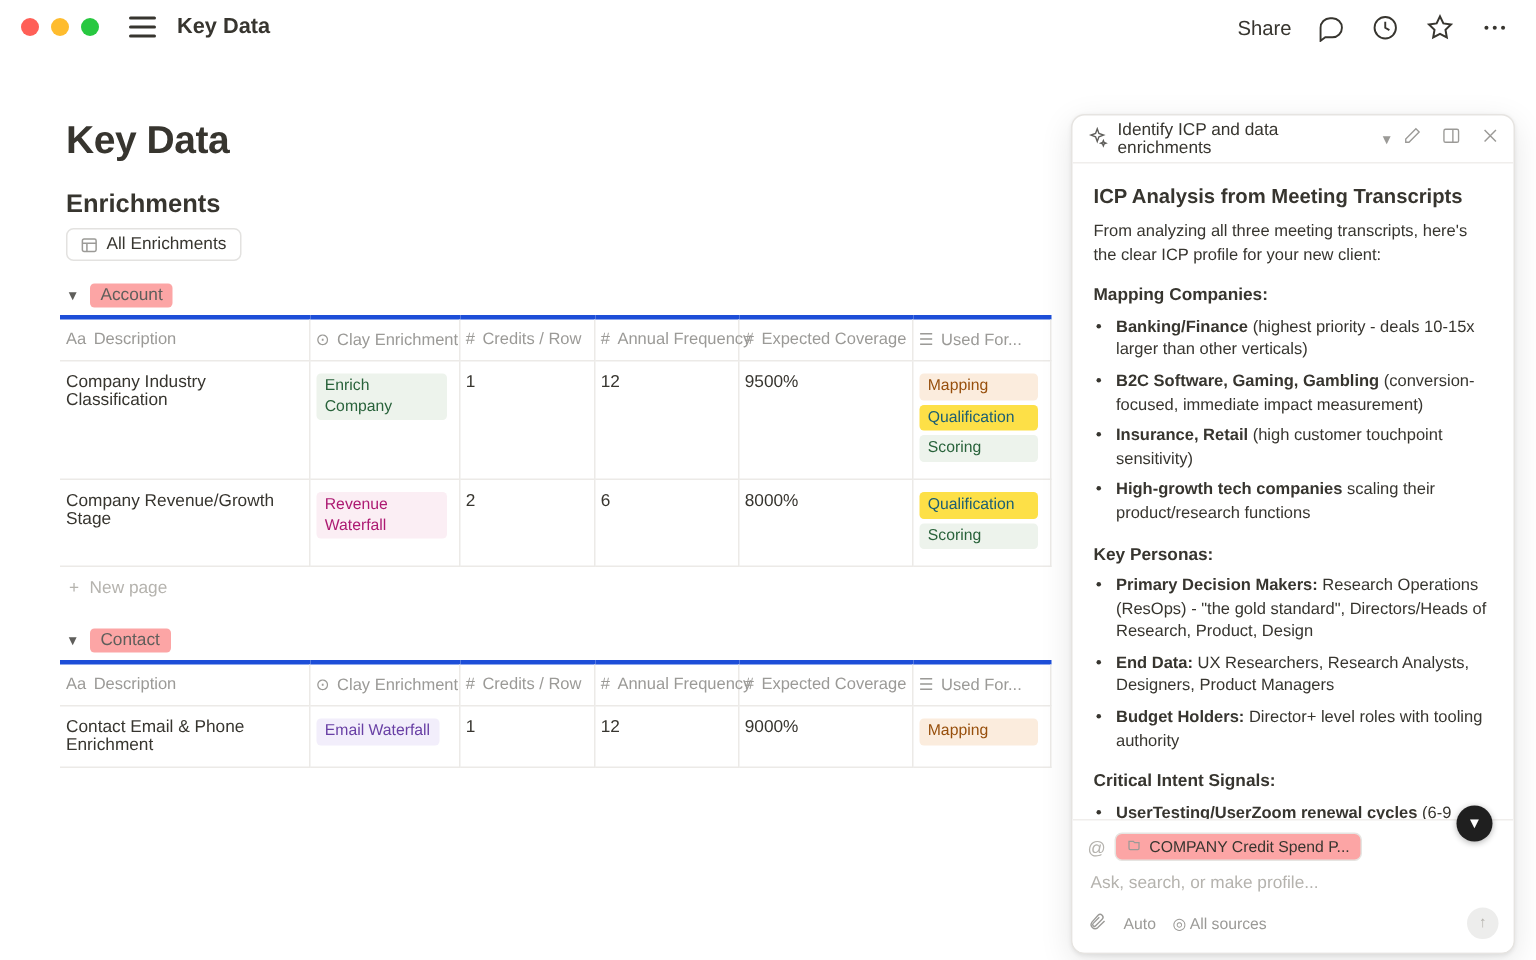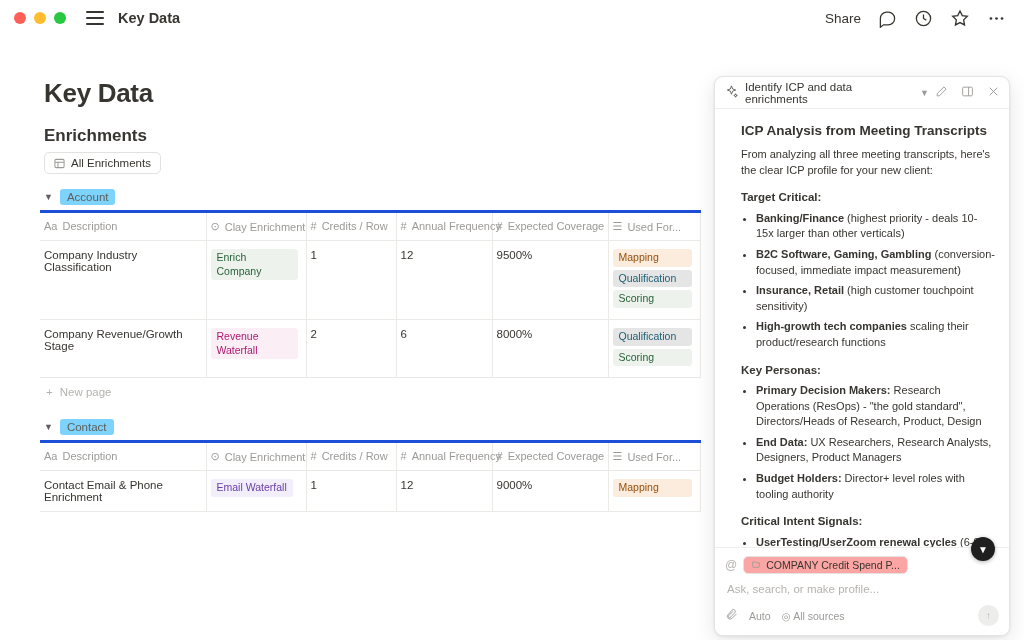--- a/index.html
+++ b/index.html
@@ -50,21 +50,21 @@
   .grid-ico { width: 11px; height: 11px; position: relative; }
 
   
   .tablewrap { position: absolute; left: 40px; top: 148px; width: 660px; }
   .group-head {
     display: flex; align-items: center; gap: 7px;
     height: 26px; font-size: 12px; padding-left: 4px;
   }
   .caret { font-size: 9px; color: #5f5e5b; }
   .grp-label {
-    background: #7dd3fc; border-radius: 3px;
+    background: #fca5a5; border-radius: 3px;
     padding: 2px 7px; font-size: 11.5px; color: #5f5e5b; font-weight: 500;
   }
   table.db { border-collapse: collapse; width: 660px; table-layout: fixed; }
   table.db th, table.db td {
     border-bottom: 1px solid #eceae7;
     border-right: 1px solid #eceae7;
     padding: 8px 8px 8px 4px;
     font-size: 11.5px; vertical-align: top; text-align: left;
   }
   table.db th {
@@ -82,21 +82,21 @@
   .c-cov  { width: 116px; }
   .c-used { width: 92px; }
   .pill {
     display: inline-block; border-radius: 3px;
     padding: 2px 6px; font-size: 10.5px; margin-bottom: 3px; line-height: 1.3;
   }
   .pill.purple { background: #f2eefb; color: #6940a5; }
   .pill.pink   { background: #fbeef4; color: #ad1a72; }
   .pill.green  { background: #edf3ec; color: #28623a; }
   .pill.orange { background: #fbecdd; color: #974f0c; }
-  .pill.blue   { background: #e5e5e5; color: #1c5e73; }
+  .pill.blue   { background: #fde047; color: #1c5e73; }
   .tagcol span { display: block; }
   .newpage {
     display: flex; align-items: center; gap: 7px;
     padding: 8px 0 8px 6px; color: #b5b3ae; font-size: 11.5px; cursor: pointer;
   }
   .sumrow {
     text-align: right; padding-right: 10px; font-size: 11px; color: #9b9a97;
     padding-top: 6px; padding-bottom: 6px;
   }
   .sumrow b { color: #37352f; font-weight: 600; font-size: 11.5px; margin-left: 5px; }
@@ -111,21 +111,21 @@
   }
   .panel-head {
     display: flex; align-items: center; gap: 6px;
     height: 32px; padding: 0 9px; border-bottom: 1px solid #f0eeec;
   }
   .panel-head .ptitle { font-size: 11.5px; color: #37352f; }
   .panel-head .pright { margin-left: auto; display: flex; gap: 13px; align-items: center; color: #9b9a97; }
   .sparkle { font-size: 12px; color: #5f5e5b; }
   .panel-body {
     padding: 12px 14px 0 14px; height: 464px; overflow: hidden;
-    font-size: 11px; line-height: 1.42; color: #37352f; margin-left: 12px;
+    font-size: 11px; line-height: 1.42; color: #37352f;
   }
   .panel-body h2 { font-size: 13.5px; margin: 0 0 7px 0; font-weight: 700; }
   .panel-body p.lead { margin: 0 0 11px 0; color: #37352f; }
   .panel-body h3 { font-size: 11.5px; margin: 0 0 5px 0; font-weight: 700; }
   .panel-body ul { margin: 0 0 11px 0; padding-left: 15px; }
   .panel-body li { margin-bottom: 5px; }
   .scroll-down {
     position: absolute; right: 14px; bottom: 74px;
     width: 24px; height: 24px; border-radius: 50%;
     background: #1f1f1f; color: #fff; display: flex;
@@ -398,21 +398,21 @@
                 <path d="M5 5l14 14M19 5L5 19"></path>
               </svg>
           </span>
         </span>
       </div>
 
       <div class="panel-body">
         <h2>ICP Analysis from Meeting Transcripts</h2>
         <p class="lead">From analyzing all three meeting transcripts, here's the clear ICP profile for your new client:</p>
 
-        <h3>Target Critical:</h3>
+        <h3>Mapping Companies:</h3>
         <ul>
           <li><b>Banking/Finance</b><span> (highest priority - deals 10-15x larger than other verticals)</span></li>
           <li><b>B2C Software, Gaming, Gambling</b><span> (conversion-focused, immediate impact measurement)</span></li>
           <li><b>Insurance, Retail</b><span> (high customer touchpoint sensitivity)</span></li>
           <li><b>High-growth tech companies</b><span> scaling their product/research functions</span></li>
         </ul>
 
         <h3>Key Personas:</h3>
         <ul>
           <li><b>Primary Decision Makers:</b><span> Research Operations (ResOps) - "the gold standard", Directors/Heads of Research, Product, Design</span></li>

